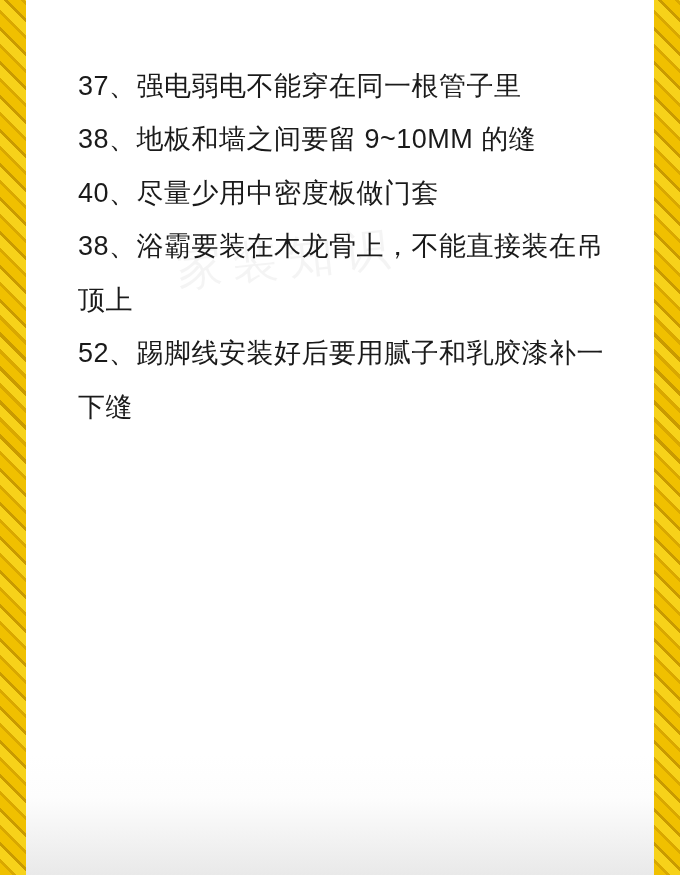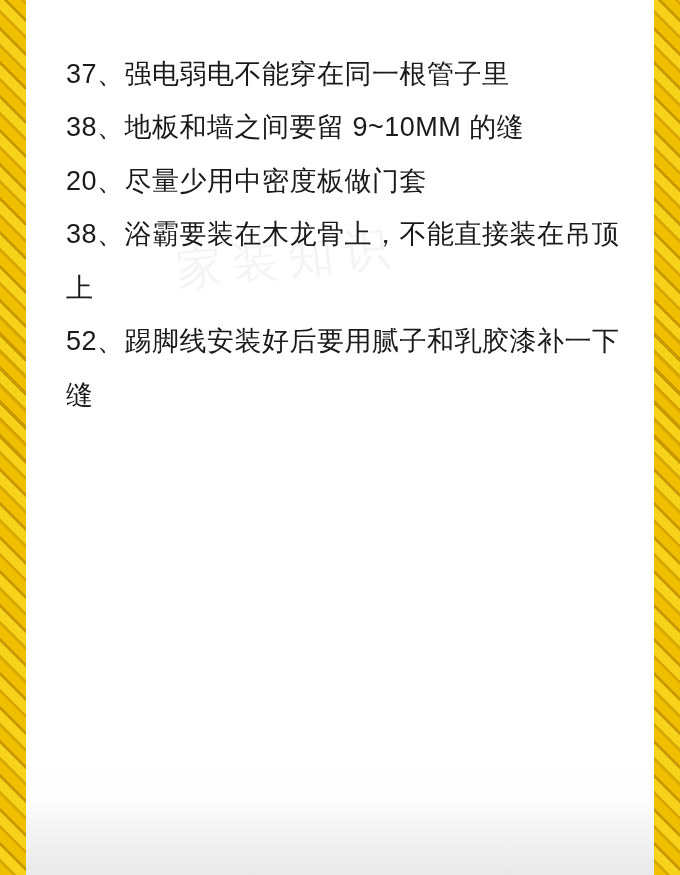--- a/index.html
+++ b/index.html
@@ -60,21 +60,21 @@
     left: 26px;
     top: 0;
     width: 628px;
     height: 875px;
     background: #ffffff;
     box-sizing: border-box;
     padding: 48px 14px 0 40px;
   }
 
   .tips-list {
-    margin: 0;
+    margin: 12px;
     padding: 0;
     list-style: none;
   }
   .tip-item {
     font-size: 27px;
     line-height: 1.98;
     color: #1a1a1a;
     letter-spacing: 0.5px;
     font-family: "Liberation Sans", "DejaVu Sans", sans-serif;
     white-space: normal;
@@ -113,20 +113,20 @@
 
   <div class="stripe-left stripe-border"></div>
   <div class="stripe-right stripe-border"></div>
 
   <div class="content">
     <div class="watermark">家装知识</div>
 
     <ul class="tips-list">
       <li class="tip-item">37、强电弱电不能穿在同一根管子里</li>
       <li class="tip-item">38、地板和墙之间要留 9~10MM 的缝</li>
-      <li class="tip-item">20、尽量少用中密度板做门套</li>
+      <li class="tip-item">40、尽量少用中密度板做门套</li>
       <li class="tip-item">38、浴霸要装在木龙骨上，不能直接装在吊顶上</li>
       <li class="tip-item">52、踢脚线安装好后要用腻子和乳胶漆补一下缝</li>
     </ul>
   </div>
 
   <div class="bottom-fade"></div>
 </div>
 
 </body></html>

